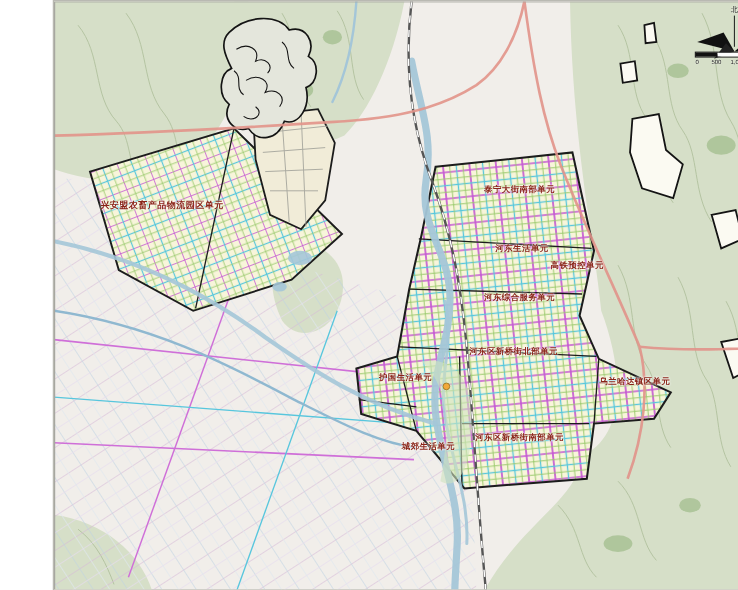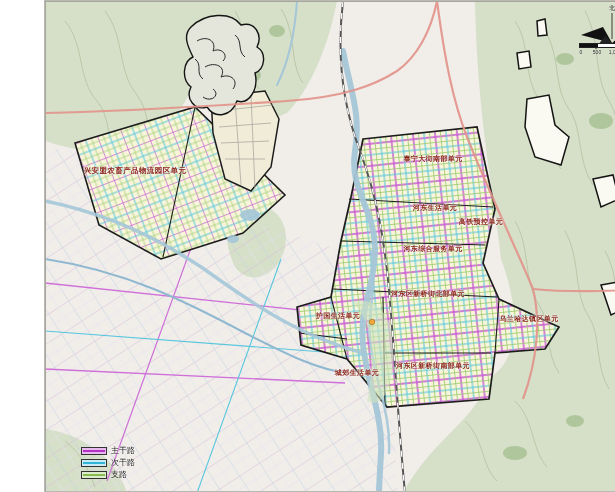--- a/index.html
+++ b/index.html
@@ -195,40 +195,20 @@
   <div class="map-label" style="left:388px;top:154px;">泰宁大街南部单元</div>
   <div class="map-label" style="left:390px;top:203px;">河东生活单元</div>
   <div class="map-label" style="left:436px;top:217px;">高铁预控单元</div>
   <div class="map-label" style="left:388px;top:244px;">河东综合服务单元</div>
   <div class="map-label" style="left:383px;top:289px;">河东区新桥街北部单元</div>
   <div class="map-label" style="left:293px;top:311px;">护国生活单元</div>
   <div class="map-label" style="left:312px;top:368px;">城郊生活单元</div>
   <div class="map-label" style="left:388px;top:361px;">河东区新桥街南部单元</div>
   <div class="map-label" style="left:484px;top:314px;">乌兰哈达镇区单元</div>
 
-  <div class="legend">
-    <div class="legend-row">
-      <span class="swatch sw-main">
-          <i></i>
-        </span>
-      <span class="lab">主干路</span>
-    </div>
-    <div class="legend-row">
-      <span class="swatch sw-sec">
-          <i></i>
-        </span>
-      <span class="lab">次干路</span>
-    </div>
-    <div class="legend-row">
-      <span class="swatch sw-br">
-          <i></i>
-        </span>
-      <span class="lab">支路</span>
-    </div>
-  </div>
 
   <div class="north">
     <div class="n-label">北</div>
     <svg width="62" height="44" viewBox="0 0 62 44">
       <line x1="33" y1="8" x2="33" y2="34" stroke="#111" stroke-width="0.8"></line>
       <polygon points="2,30 33,38 24,22" fill="#111"></polygon>
       <polygon points="33,38 56,18 40,38" fill="#111"></polygon>
       <polygon points="16,44 33,38 26,31" fill="#222"></polygon>
     </svg>
   </div>

